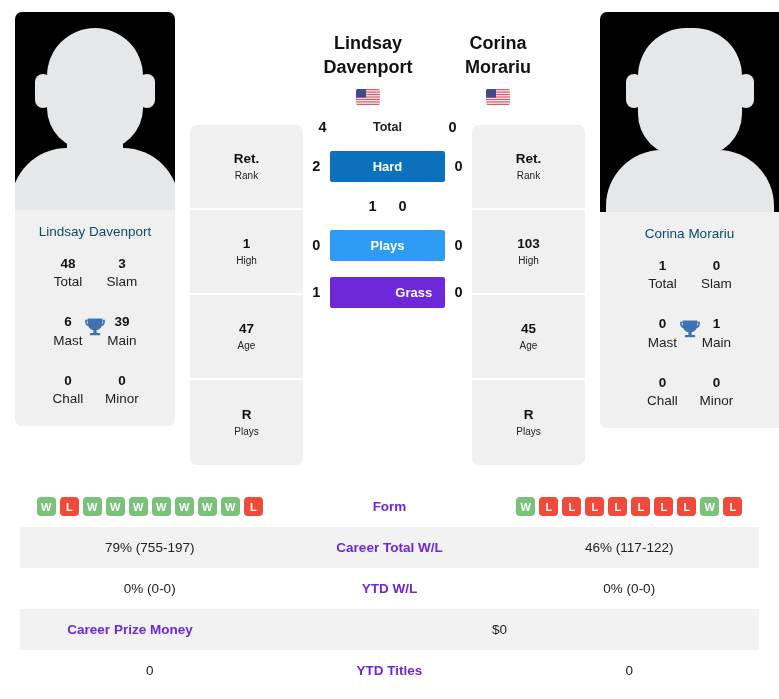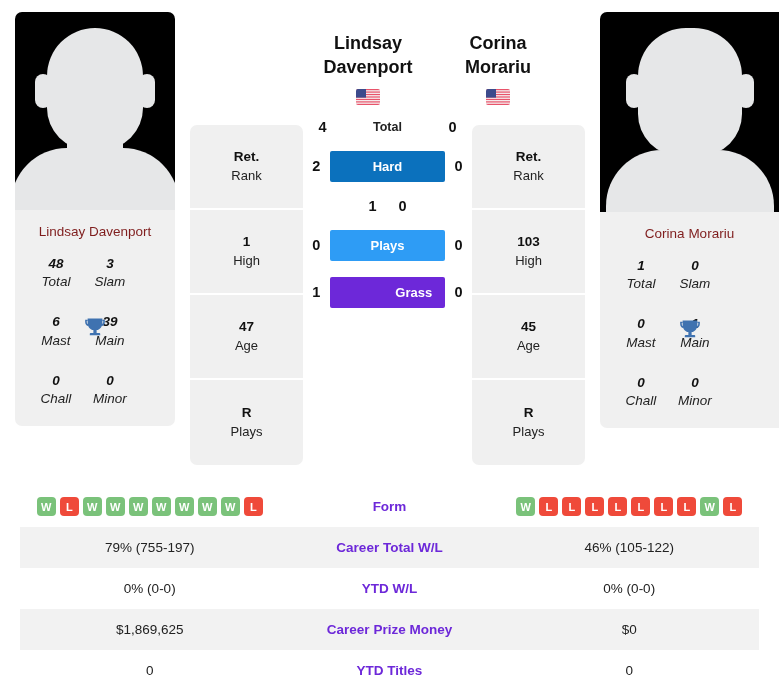--- a/index.html
+++ b/index.html
@@ -96,34 +96,33 @@
     bottom: 0;
     width: 168px;
     height: 62px;
     margin-left: -84px;
     background: #e6e7e8;
     border-radius: 56px 56px 0 0;
   }
   .photo-name {
     text-align: center;
     font-size: 13.5px;
-    color: #7f1d1d;
+    color: #0c4a6e;
     padding: 14px 4px 16px 4px;
   }
   .stat-grid {
     padding: 0 14px 18px 14px;
     position: relative;
   }
   .stat-row {
     display: flex;
-    justify-content: flex-start;
+    justify-content: center;
     align-items: flex-start;
     margin-bottom: 22px;
     position: relative;
-    font-style: italic;
   }
   .stat-row:last-child { margin-bottom: 0; }
   .stat-cell {
     width: 54px;
     text-align: center;
   }
   .stat-val {
     font-size: 13.5px;
     font-weight: bold;
     color: #111;
@@ -163,21 +162,21 @@
     border-bottom: 2px solid #ffffff;
   }
   .info-cell:last-child { border-bottom: none; }
   .info-val {
     font-size: 13.5px;
     font-weight: bold;
     color: #111;
     line-height: 1.4;
   }
   .info-lab {
-    font-size: 13px;
+    font-size: 10px;
     color: #222;
     line-height: 1.4;
   }
 
   
   .center {
     flex: 1 1 auto;
     padding-top: 20px;
     min-width: 0;
   }
@@ -529,31 +528,30 @@
             <div class="fbadge" style="background: rgb(239, 74, 58);">L</div>
             <div class="fbadge" style="background: rgb(122, 194, 122);">W</div>
             <div class="fbadge" style="background: rgb(239, 74, 58);">L</div>
           </div>
       </div>
     </div>
 
     <div class="trow alt">
       <div class="tcell">79% (755-197)</div>
       <div class="tcell mid">Career Total W/L</div>
-      <div class="tcell">46% (105-122)</div>
+      <div class="tcell">46% (117-122)</div>
     </div>
 
     <div class="trow">
       <div class="tcell">0% (0-0)</div>
       <div class="tcell mid">YTD W/L</div>
       <div class="tcell">0% (0-0)</div>
     </div>
 
     <div class="trow alt">
-      <div class="tcell">$1,869,625</div>
       <div class="tcell mid">Career Prize Money</div>
       <div class="tcell">$0</div>
     </div>
 
     <div class="trow">
       <div class="tcell">0</div>
       <div class="tcell mid">YTD Titles</div>
       <div class="tcell">0</div>
     </div>
 

